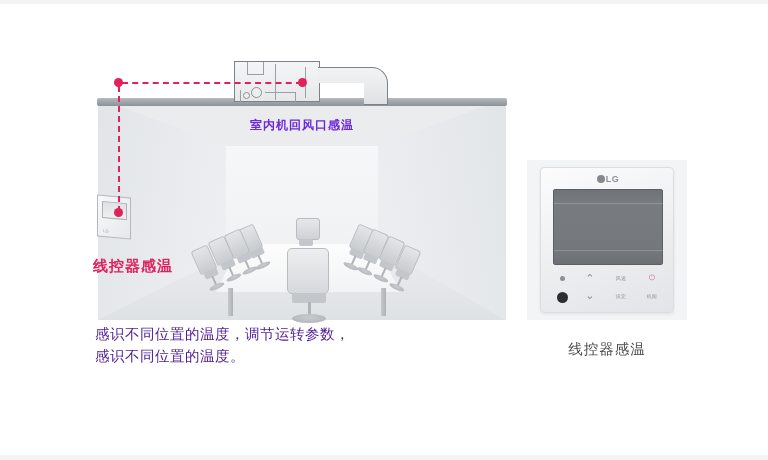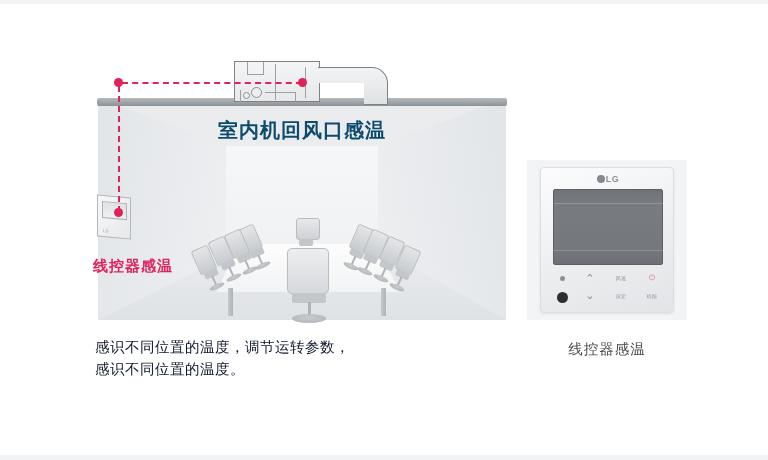--- a/index.html
+++ b/index.html
@@ -85,23 +85,23 @@
     border-radius: 2px;
   }
 
   
   .room-label {
     position: absolute;
     left: 104px;
     top: 19px;
     width: 200px;
     text-align: center;
-    font-size: 20px;
+    font-size: 12px;
     font-weight: 700;
-    color: #0c4a6e;
+    color: #6d28d9;
     letter-spacing: 1px;
     white-space: nowrap;
   }
 
   
   #furniture {
     position: absolute;
     left: 85px;
     top: 120px;
     width: 250px;
@@ -268,24 +268,24 @@
     font-weight: 700;
     color: #e0215c;
     letter-spacing: 1px;
     white-space: nowrap;
   }
 
   
   #scene-caption {
     position: absolute;
     left: 95px;
-    top: 336px;
+    top: 323px;
     font-size: 14.5px;
     line-height: 1.55;
-    color: #0f172a;
+    color: #4c1d95;
     letter-spacing: .5px;
     white-space: nowrap;
   }
   #scene-caption div { white-space: nowrap; }
 
   
   #remote-photo {
     position: absolute;
     left: 527px;
     top: 160px;

